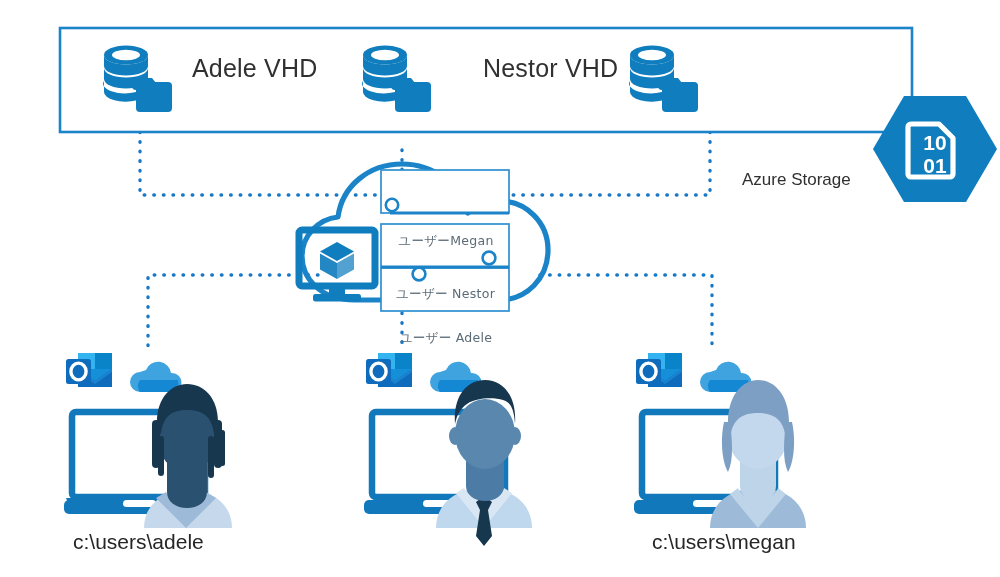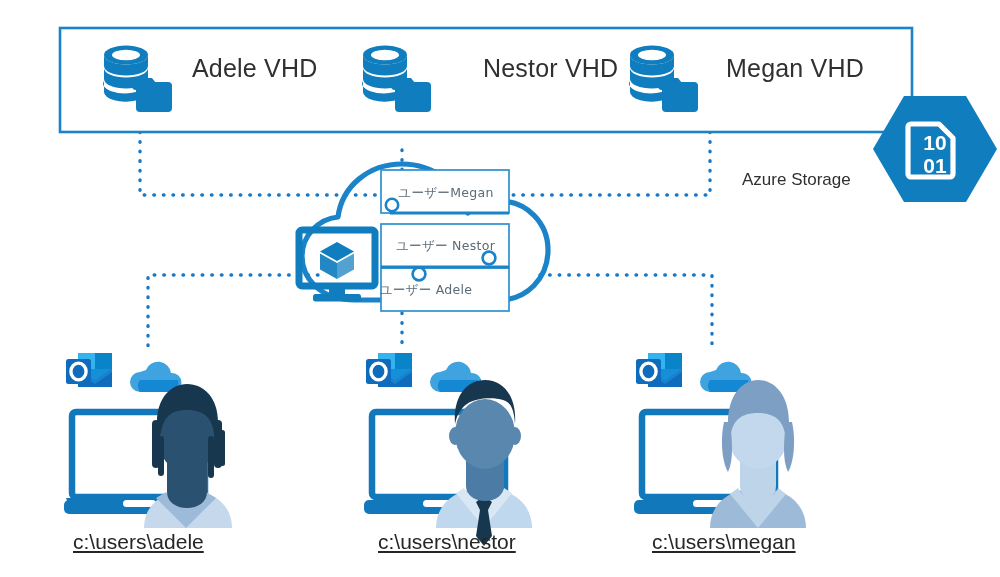--- a/index.html
+++ b/index.html
@@ -3,23 +3,23 @@
 <meta charset="utf-8">
 <style>
   html,body{margin:0;padding:0;background:#ffffff;}
   body{width:1000px;height:577px;position:relative;overflow:hidden;
        font-family:"Liberation Sans","DejaVu Sans",sans-serif;color:#262626;}
   #stage{position:absolute;inset:0;border-radius:29px;}
   svg.layer{position:absolute;left:0;top:0;width:1000px;height:577px;overflow:visible;}
   .txt{position:absolute;white-space:nowrap;}
   .vhd-label{font-size:25px;color:#303030;letter-spacing:.2px;}
   .storage-label{font-size:17px;color:#303030;}
-  .user-path{font-size:21px;color:#262626;text-decoration:underline;}
+  .user-path{font-size:21px;color:#262626;}
   .box-label{font-size:12.5px;color:#5a6a76;letter-spacing:.3px;}
-  .jp{font-family:"DejaVu Sans","Liberation Sans",sans-serif;}
+  .jp{font-family:"DejaVu Sans","Liberation Sans",sans-serif;margin-top:48px;}
 </style>
 </head>
 <body>
 
 <div id="stage">
 
   <svg class="layer">
     <g stroke="#1878C8" stroke-width="3.4" stroke-linecap="round" stroke-dasharray="0.6 9" fill="none">
 
       <path d="M140,132 L140,195 L395,195"></path>
@@ -82,21 +82,20 @@
         <path d="M36,34 h12 l4,5 h12 a4,4 0 0 1 4,4 v3 h-36 a4,4 0 0 1 -4,-4 v-4
                  a4,4 0 0 1 4,-4 z" fill="#0F7DBE"></path>
         <ellipse cx="22" cy="11" rx="22" ry="9.5" fill="#0F7DBE"></ellipse>
         <ellipse cx="22" cy="11" rx="14" ry="5.2" fill="#ffffff"></ellipse>
         <path d="M0,11 v11 a22,9.5 0 0 0 44,0 v-11 a22,9.5 0 0 1 -44,0 z" fill="#0F7DBE"></path>
         <path d="M0,24 v11 a22,9.5 0 0 0 44,0 v-11 a22,9.5 0 0 1 -44,0 z" fill="#0F7DBE"></path>
         <path d="M0,37 v11 a22,9.5 0 0 0 32,8.6 v-8.6 a22,9.5 0 0 1 -32,-11 z" fill="#0F7DBE"></path>
       </g>
     </g>
   </svg>
-  <div class="txt vhd-label" style="left:726px;top:54px;">Megan VHD</div>
 
   <svg class="layer">
     <g transform="translate(873,96)">
       <polygon points="31,0 93,0 124,53 93,106 31,106 0,53" fill="#0F7DBE"></polygon>
       <g fill="none" stroke="#ffffff" stroke-width="5.2" stroke-linejoin="round">
         <path d="M38,28 h28 l14,14 v36 a3,3 0 0 1 -3,3 h-39 a3,3 0 0 1 -3,-3
                  v-47 a3,3 0 0 1 3,-3 z"></path>
       </g>
       <text x="62" y="54" font-family="'Liberation Sans',sans-serif" font-size="21" font-weight="bold" fill="#ffffff" text-anchor="middle">10</text>
       <text x="62" y="77" font-family="'Liberation Sans',sans-serif" font-size="21" font-weight="bold" fill="#ffffff" text-anchor="middle">01</text>
@@ -138,21 +137,21 @@
       <line x1="381" y1="267" x2="509" y2="267"></line>
     </g>
     <g stroke="#1B83C8" stroke-width="2.6" fill="none">
       <circle cx="392" cy="205" r="6.2"></circle>
       <circle cx="489" cy="258" r="6.4"></circle>
       <circle cx="419" cy="274" r="6.4"></circle>
     </g>
   </svg>
   <div class="txt box-label jp" style="left:398px;top:185px;width:96px;text-align:center;">ユーザーMegan</div>
   <div class="txt box-label jp" style="left:396px;top:238px;width:100px;">ユーザー Nestor</div>
-  <div class="txt box-label jp" style="left:377px;top:282px;width:98px;text-align:center;">ユーザー Adele</div>
+  <div class="txt box-label jp" style="left:397px;top:282px;width:98px;text-align:center;">ユーザー Adele</div>
 
   <svg class="layer">
     <g transform="translate(66,350)">
 
       <g>
         <rect x="12" y="3" width="34" height="34" rx="2.5" fill="#1590D8"></rect>
         <rect x="12" y="3" width="34" height="16" fill="#34B3F1"></rect>
         <rect x="29" y="3" width="17" height="16" fill="#0A84C8"></rect>
         <path d="M12,19 L29,31 L46,19 L46,37 L12,37 Z" fill="#0F6CBD"></path>
         <path d="M12,19 L29,31 L46,19 L46,22 L29,34 L12,22 Z" fill="#1B82D0"></path>
@@ -217,21 +216,20 @@
         <path d="M118,146 l-8,6 4,8 -4,26 8,10 8,-10 -4,-26 4,-8 z" fill="#17374F"></path>
         <path d="M100,108 h38 v28 c0,9 -9,15 -19,15 c-10,0 -19,-6 -19,-15 z" fill="#4C7BA5"></path>
         <ellipse cx="119" cy="84" rx="30" ry="35" fill="#5987AE"></ellipse>
         <path d="M89,74 c-2,-28 12,-44 30,-44 c18,0 32,16 30,44 c-1,-16 -5,-22 -12,-24
                  c-10,-3 -28,-2 -36,4 c-6,4 -10,10 -12,20 z" fill="#17374F"></path>
         <ellipse cx="89" cy="86" rx="6" ry="9" fill="#5987AE"></ellipse>
         <ellipse cx="149" cy="86" rx="6" ry="9" fill="#5987AE"></ellipse>
       </g>
     </g>
   </svg>
-  <div class="txt user-path" style="left:378px;top:530px;">c:\users\nestor</div>
 
   <svg class="layer">
     <g transform="translate(636,350)">
       <g>
         <rect x="12" y="3" width="34" height="34" rx="2.5" fill="#1590D8"></rect>
         <rect x="12" y="3" width="34" height="16" fill="#34B3F1"></rect>
         <rect x="29" y="3" width="17" height="16" fill="#0A84C8"></rect>
         <path d="M12,19 L29,31 L46,19 L46,37 L12,37 Z" fill="#0F6CBD"></path>
         <path d="M12,19 L29,31 L46,19 L46,22 L29,34 L12,22 Z" fill="#1B82D0"></path>
         <rect x="0" y="9" width="25" height="25" rx="2.5" fill="#0F6CBD"></rect>

